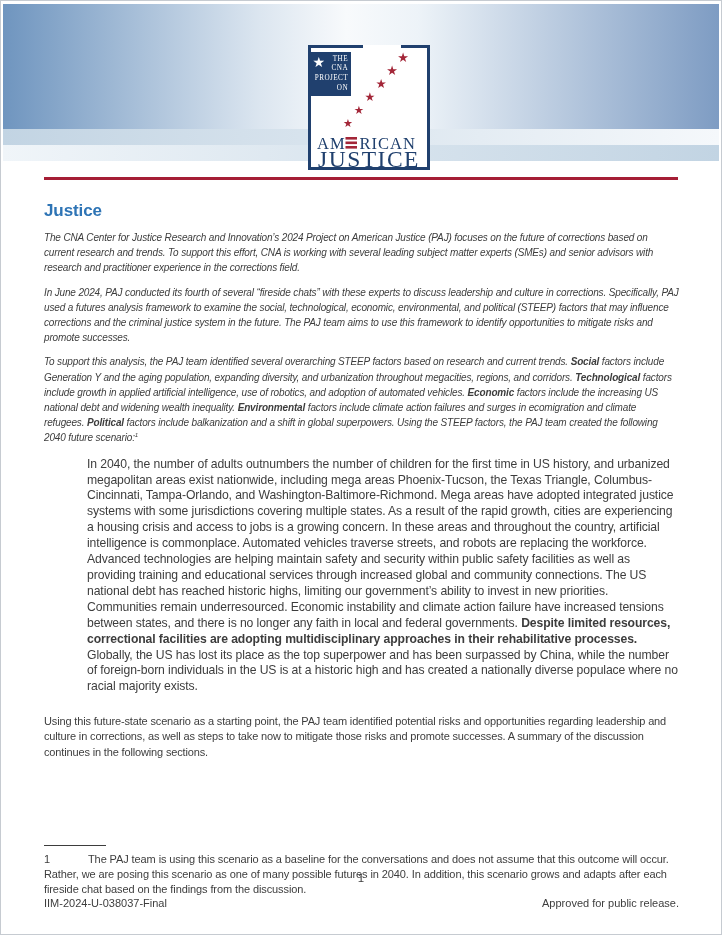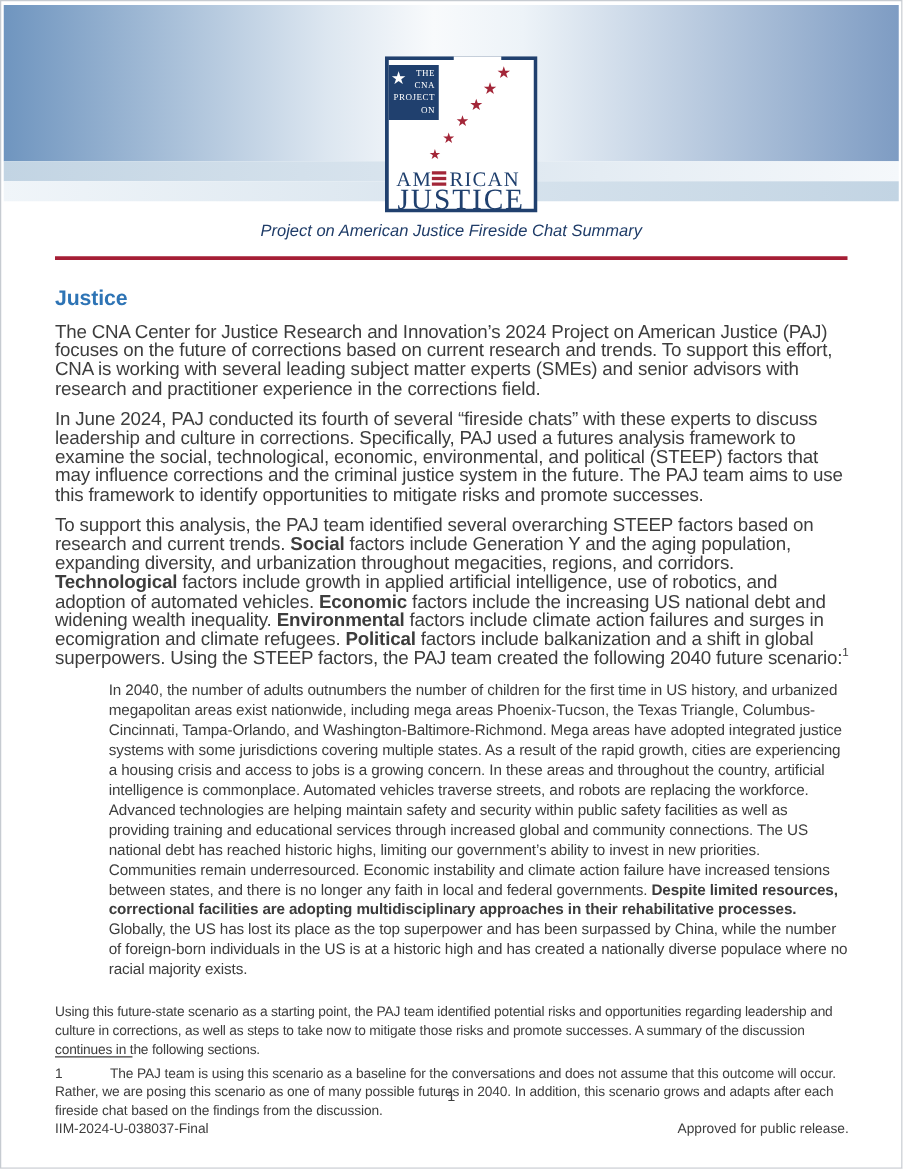--- a/index.html
+++ b/index.html
@@ -15,21 +15,21 @@
   .band-stripe-b{height:16px;background:linear-gradient(to right,#f0f5f9 0%,#c2d4e3 100%);}
   .logo{position:absolute;left:307px;top:44px;width:122px;height:125px;}
   
   .title-block{text-align:center;margin-top:16px;}
   .doc-subtitle{font-size:13.2px;font-style:italic;color:#1f3c68;line-height:15px;}
   .page-title{font-size:19.5px;font-weight:700;color:#1f3c68;line-height:25px;margin:3px 0 0 0;}
   .red-rule{height:3px;background:#a51e35;margin:13px 43px 0 43px;}
   
   main{padding:0 42px 0 43px;}
   .section-heading{font-size:17px;font-weight:700;color:#2e74b5;margin:21px 0 9px 0;letter-spacing:-0.1px;}
-  p.body{margin:0 0 9px 0;font-size:15px;line-height:15.2px;letter-spacing:-0.15px;}
+  p.body{margin:0 0 9px 0;font-size:10px;line-height:15.2px;letter-spacing:-0.15px;font-style:italic;}
   blockquote.scenario{margin:11px 0 0 43px;padding:0;font-size:12.2px;line-height:15.9px;letter-spacing:-0.1px;}
   p.closing{margin:19px 0 0 0;font-size:11px;line-height:15.2px;letter-spacing:-0.15px;}
   sup{font-size:0.62em;line-height:0;}
   
   .footnote-wrap{position:absolute;left:43px;right:42px;top:844px;}
   .fn-rule{width:62px;border-top:1.3px solid #3d3d3d;margin-bottom:6px;}
   .footnote{font-size:11px;line-height:14.8px;margin:0;letter-spacing:-0.1px;}
   .fn-marker{display:inline-block;width:44px;}
   .page-number{position:absolute;top:871px;left:0;right:0;text-align:center;font-size:11.5px;}
   .doc-footer{position:absolute;top:896px;left:43px;right:42px;display:flex;justify-content:space-between;font-size:11px;}
@@ -72,21 +72,20 @@
           <rect x="37.5" y="96.5" width="11.5" height="2.6"></rect>
           <rect x="37.5" y="101" width="11.5" height="2.6"></rect>
         </g>
         <text x="51.5" y="104" font-size="16.5" letter-spacing="1">RICAN</text>
         <text x="61" y="122" font-size="23.5" letter-spacing="1.5" text-anchor="middle">JUSTICE</text>
       </g>
     </svg>
   </div>
 
   <div class="title-block">
-    <div class="doc-subtitle">Project on American Justice Fireside Chat Summary</div>
   </div>
   <div class="red-rule"></div>
 
   <main>
     <h2 class="section-heading">Justice</h2>
     <p class="body"><span>The CNA Center for Justice Research and Innovation’s 2024 Project on American Justice (PAJ) focuses on the future of corrections based on current research and trends. To support this effort, CNA is working with several leading subject matter experts (SMEs) and senior advisors with research and practitioner experience in the corrections field.</span></p>
     <p class="body"><span>In June 2024, PAJ conducted its fourth of several “fireside chats” with these experts to discuss leadership and culture in corrections. Specifically, PAJ used a futures analysis framework to examine the social, technological, economic, environmental, and political (STEEP) factors that may influence corrections and the criminal justice system in the future. The PAJ team aims to use this framework to identify opportunities to mitigate risks and promote successes.</span></p>
     <p class="body" style="margin-bottom:0;"><span>To support this analysis, the PAJ team identified several overarching STEEP factors based on research and current trends. </span><span style="font-weight: 700;">Social</span><span> factors include Generation Y and the aging population, expanding diversity, and urbanization throughout megacities, regions, and corridors. </span><span style="font-weight: 700;">Technological</span><span> factors include growth in applied artificial intelligence, use of robotics, and adoption of automated vehicles. </span><span style="font-weight: 700;">Economic</span><span> factors include the increasing US national debt and widening wealth inequality. </span><span style="font-weight: 700;">Environmental</span><span> factors include climate action failures and surges in ecomigration and climate refugees. </span><span style="font-weight: 700;">Political</span><span> factors include balkanization and a shift in global superpowers. Using the STEEP factors, the PAJ team created the following 2040 future scenario:</span><sup>1</sup></p>
     <blockquote class="scenario"><span>In 2040, the number of adults outnumbers the number of children for the first time in US history, and urbanized megapolitan areas exist nationwide, including mega areas Phoenix-Tucson, the Texas Triangle, Columbus-Cincinnati, Tampa-Orlando, and Washington-Baltimore-Richmond. Mega areas have adopted integrated justice systems with some jurisdictions covering multiple states. As a result of the rapid growth, cities are experiencing a housing crisis and access to jobs is a growing concern. In these areas and throughout the country, artificial intelligence is commonplace. Automated vehicles traverse streets, and robots are replacing the workforce. Advanced technologies are helping maintain safety and security within public safety facilities as well as providing training and educational services through increased global and community connections. The US national debt has reached historic highs, limiting our government’s ability to invest in new priorities. Communities remain underresourced. Economic instability and climate action failure have increased tensions between states, and there is no longer any faith in local and federal governments. </span><span style="font-weight: 700;">Despite limited resources, correctional facilities are adopting multidisciplinary approaches in their rehabilitative processes.</span><span> Globally, the US has lost its place as the top superpower and has been surpassed by China, while the number of foreign-born individuals in the US is at a historic high and has created a nationally diverse populace where no racial majority exists.</span></blockquote>
     <p class="closing"><span>Using this future-state scenario as a starting point, the PAJ team identified potential risks and opportunities regarding leadership and culture in corrections, as well as steps to take now to mitigate those risks and promote successes. A summary of the discussion continues in the following sections.</span></p>

